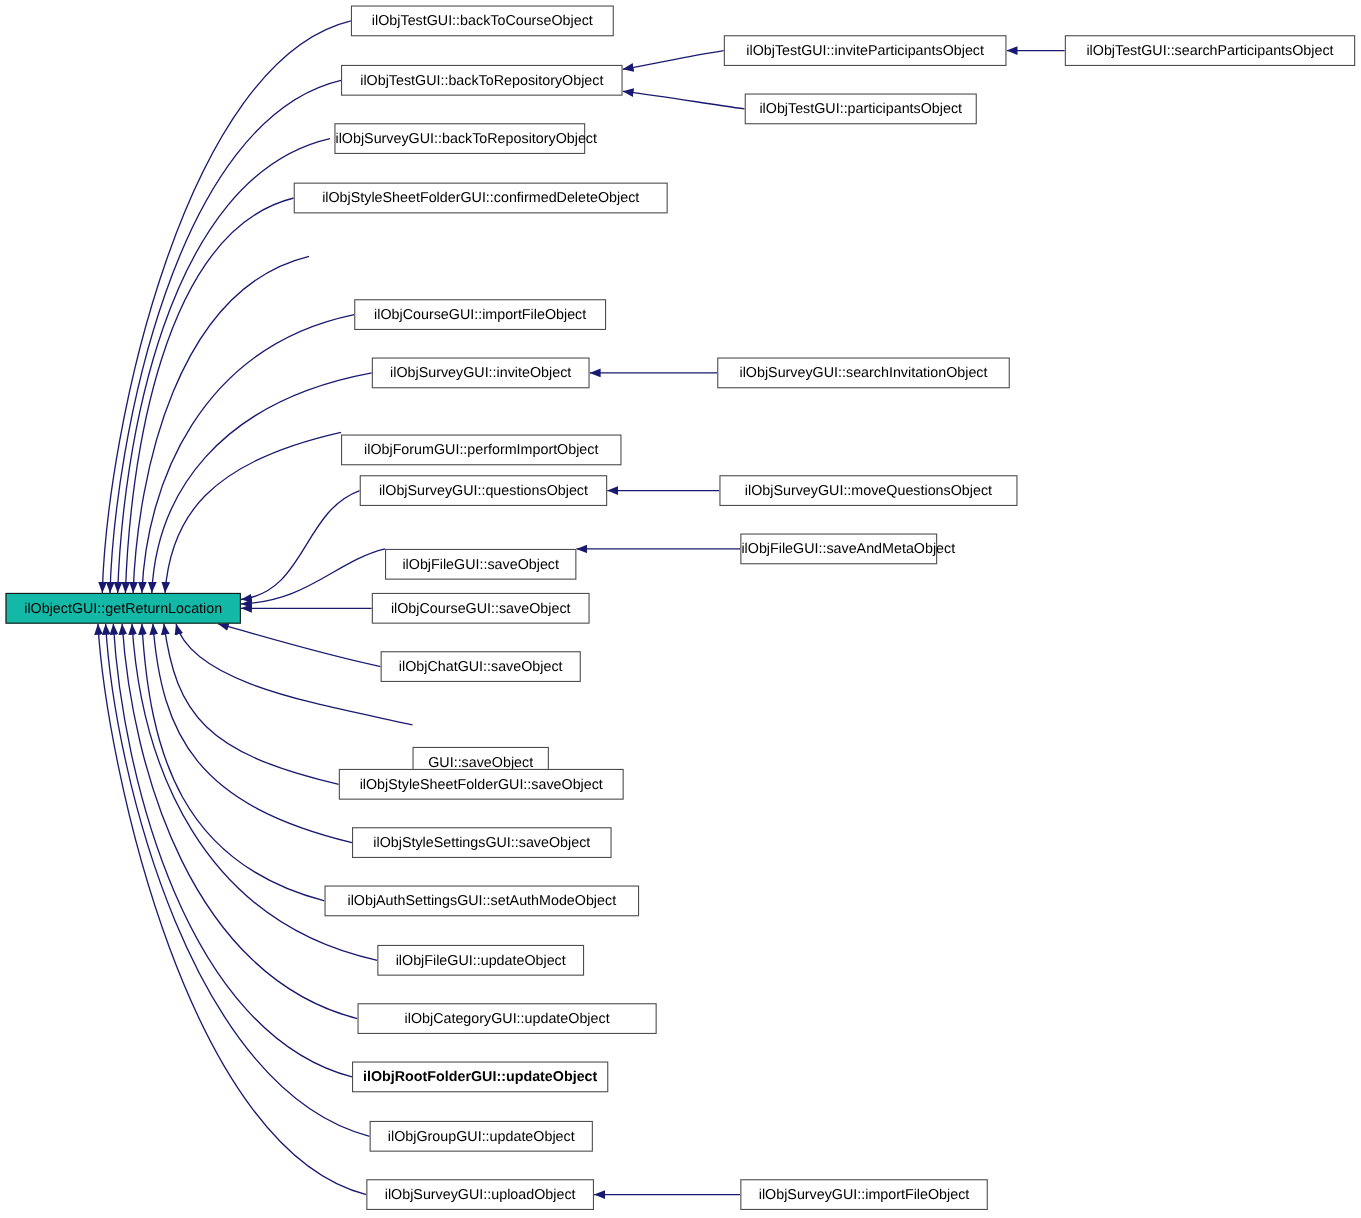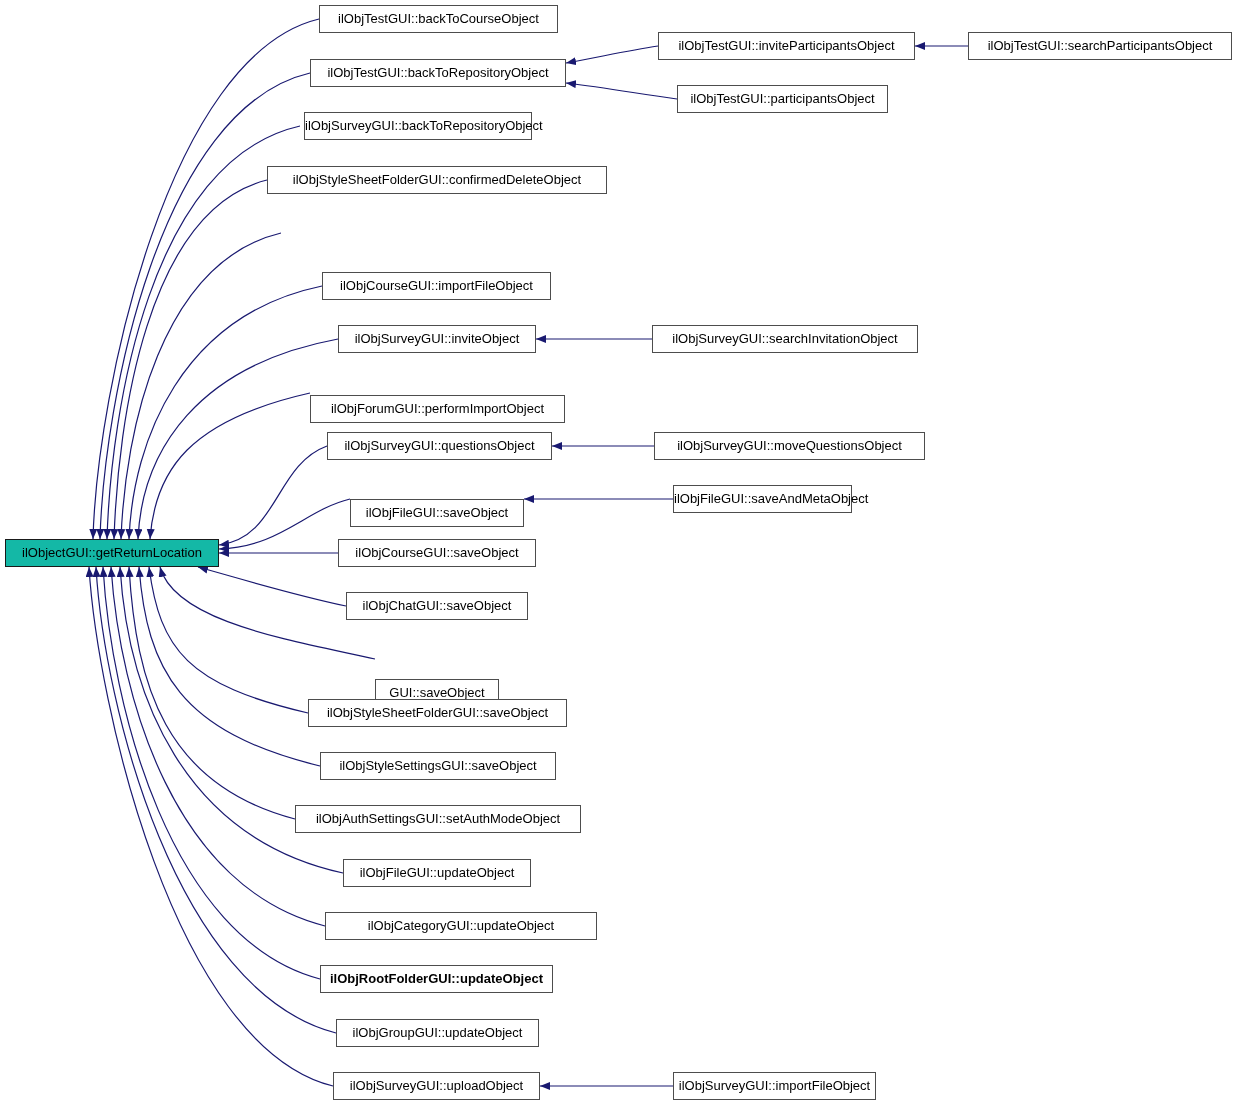--- a/index.html
+++ b/index.html
@@ -99,17 +99,17 @@
   <div class="node" style="left:325px; top:912px;  width:272px;">ilObjCategoryGUI::updateObject</div>
   <div class="node" style="left:320px; top:965px;  width:233px;font-weight:bold;">ilObjRootFolderGUI::updateObject</div>
   <div class="node" style="left:336px; top:1019px; width:203px;">ilObjGroupGUI::updateObject</div>
   <div class="node" style="left:333px; top:1072px; width:207px;">ilObjSurveyGUI::uploadObject</div>
 
   <div class="node" style="left:658px; top:32px;   width:257px;">ilObjTestGUI::inviteParticipantsObject</div>
   <div class="node" style="left:677px; top:85px;   width:211px;">ilObjTestGUI::participantsObject</div>
   <div class="node" style="left:652px; top:325px;  width:266px;">ilObjSurveyGUI::searchInvitationObject</div>
   <div class="node" style="left:654px; top:432px;  width:271px;">ilObjSurveyGUI::moveQuestionsObject</div>
   <div class="node" style="left:673px; top:485px;  width:179px;">ilObjFileGUI::saveAndMetaObject</div>
-  <div class="node" style="left:673px; top:1072px; width:203px;">ilObjSurveyGUI::importFileObject</div>
+  <div class="node" style="left:673px; top:1072px; width:225px;">ilObjSurveyGUI::importFileObject</div>
 
   <div class="node" style="left:968px; top:32px; width:264px;">ilObjTestGUI::searchParticipantsObject</div>
 
 </div>
 
 </body></html>

